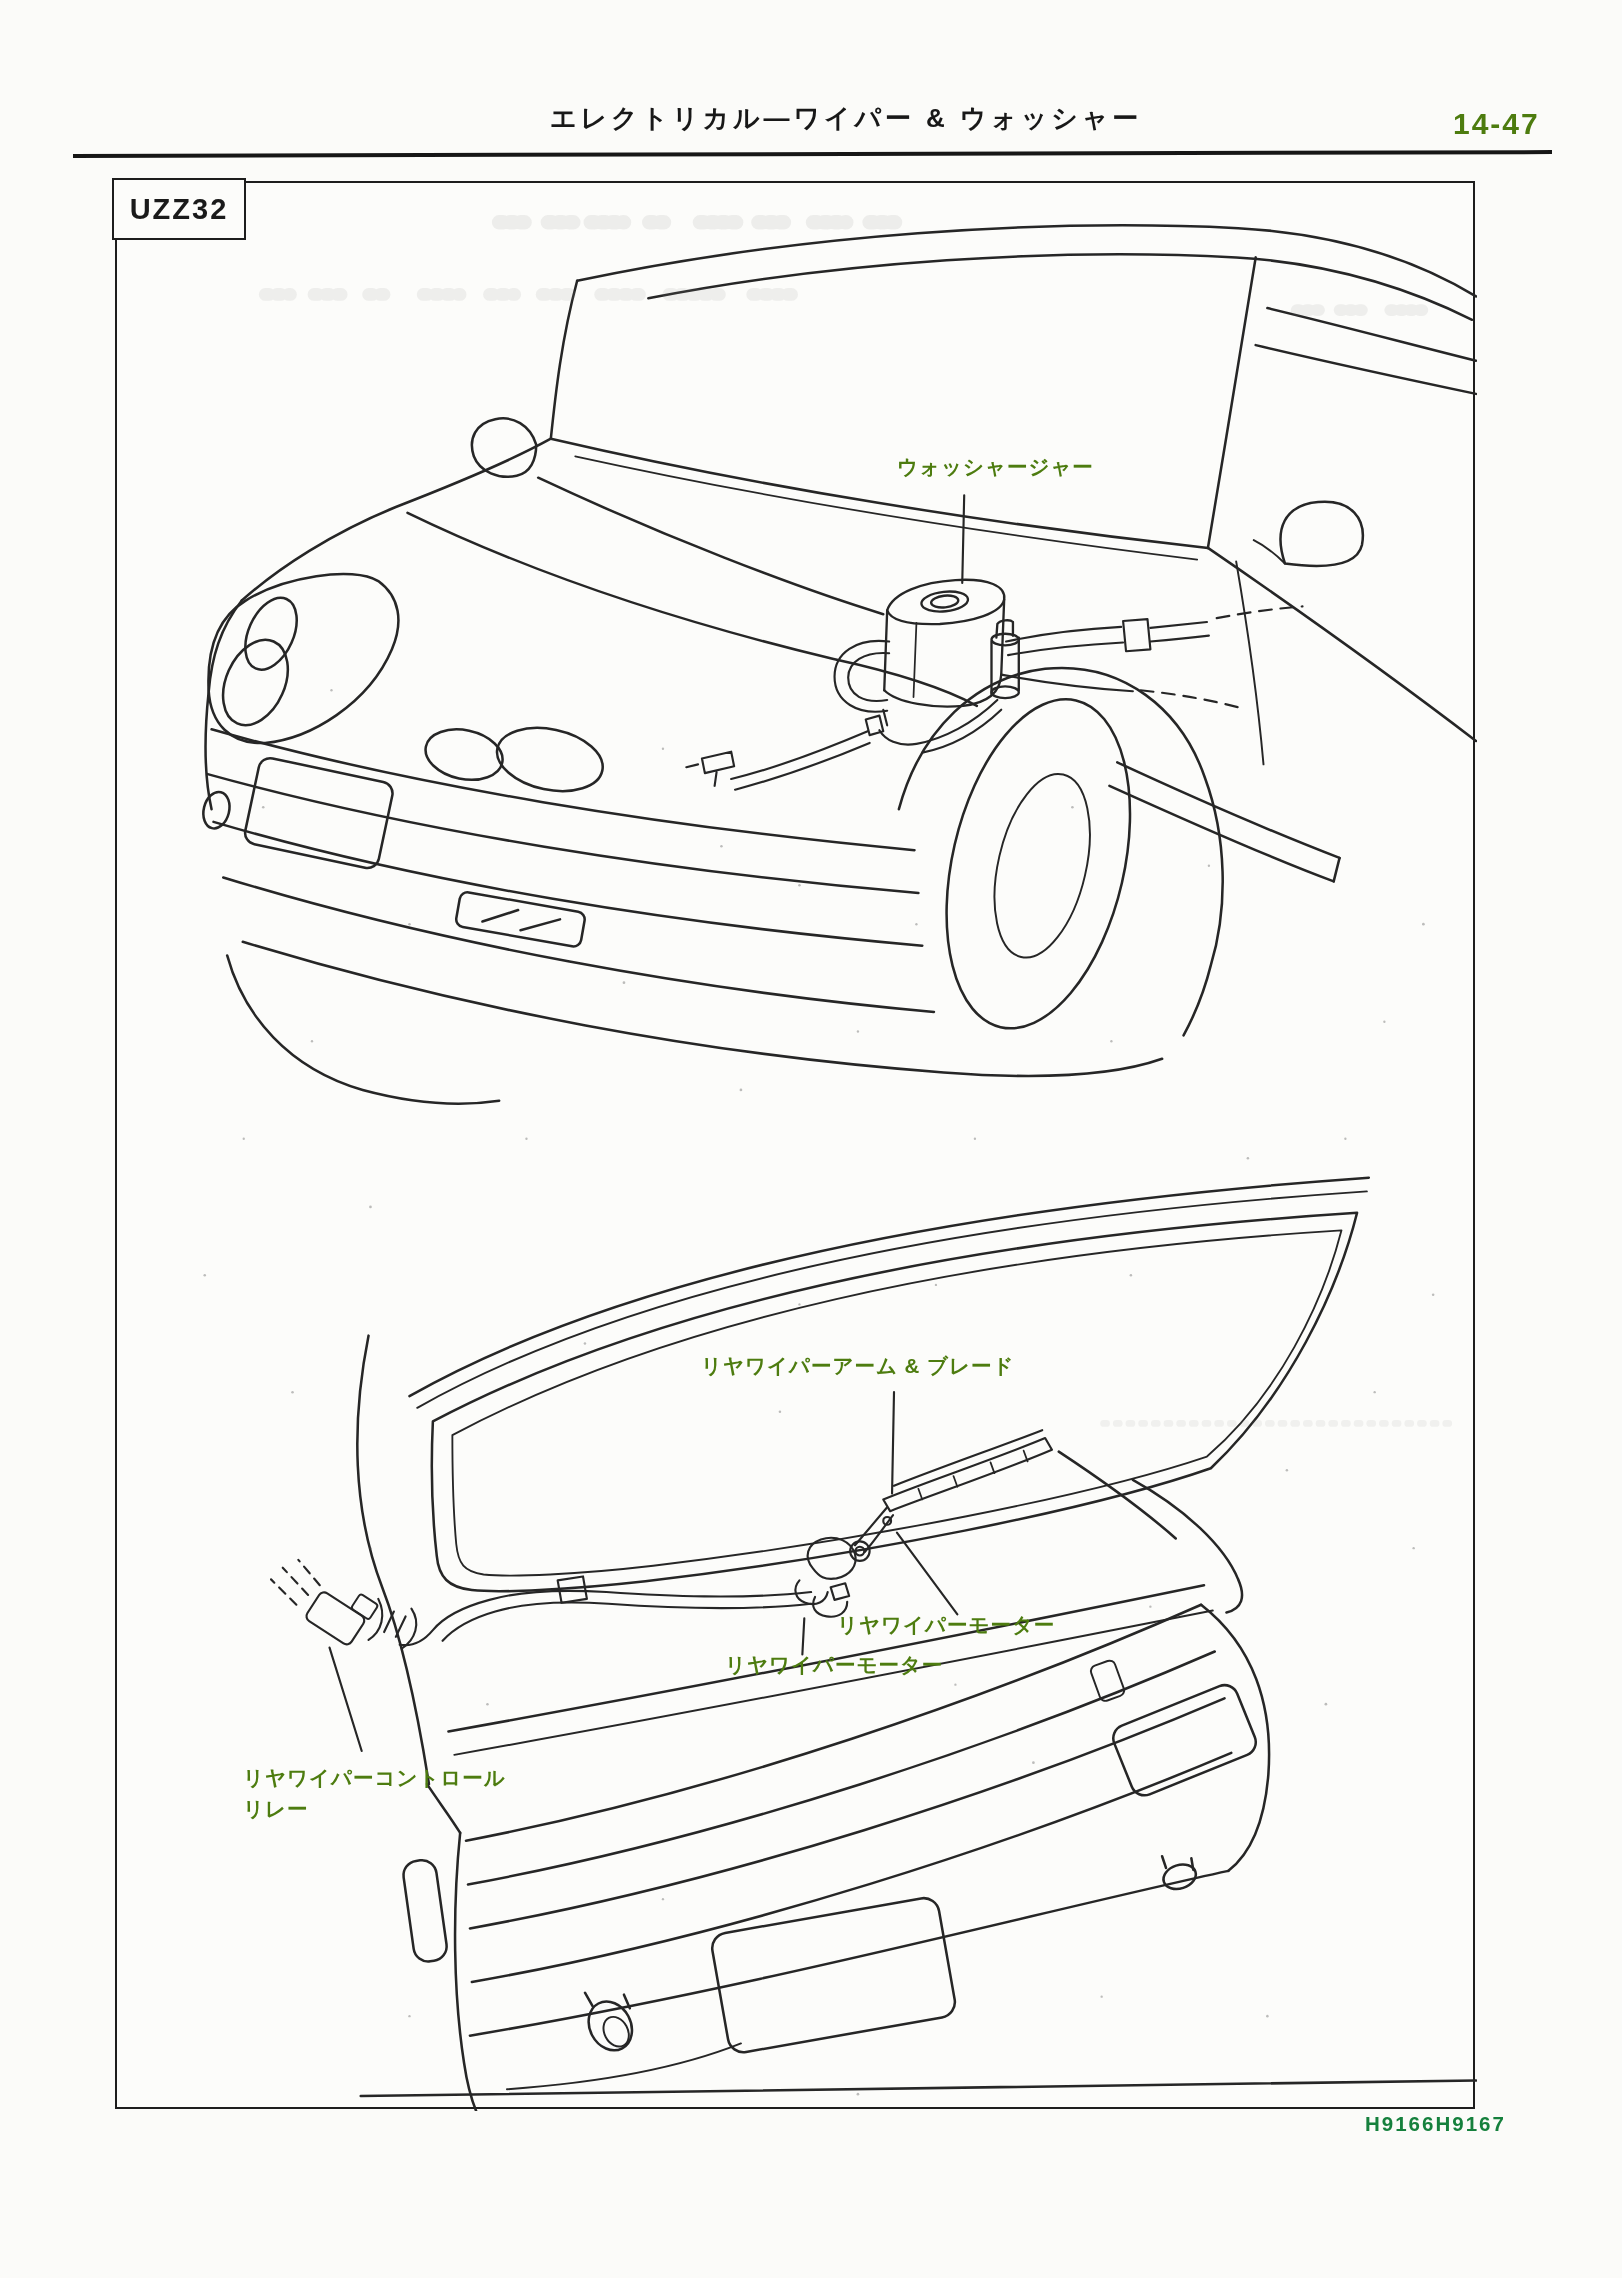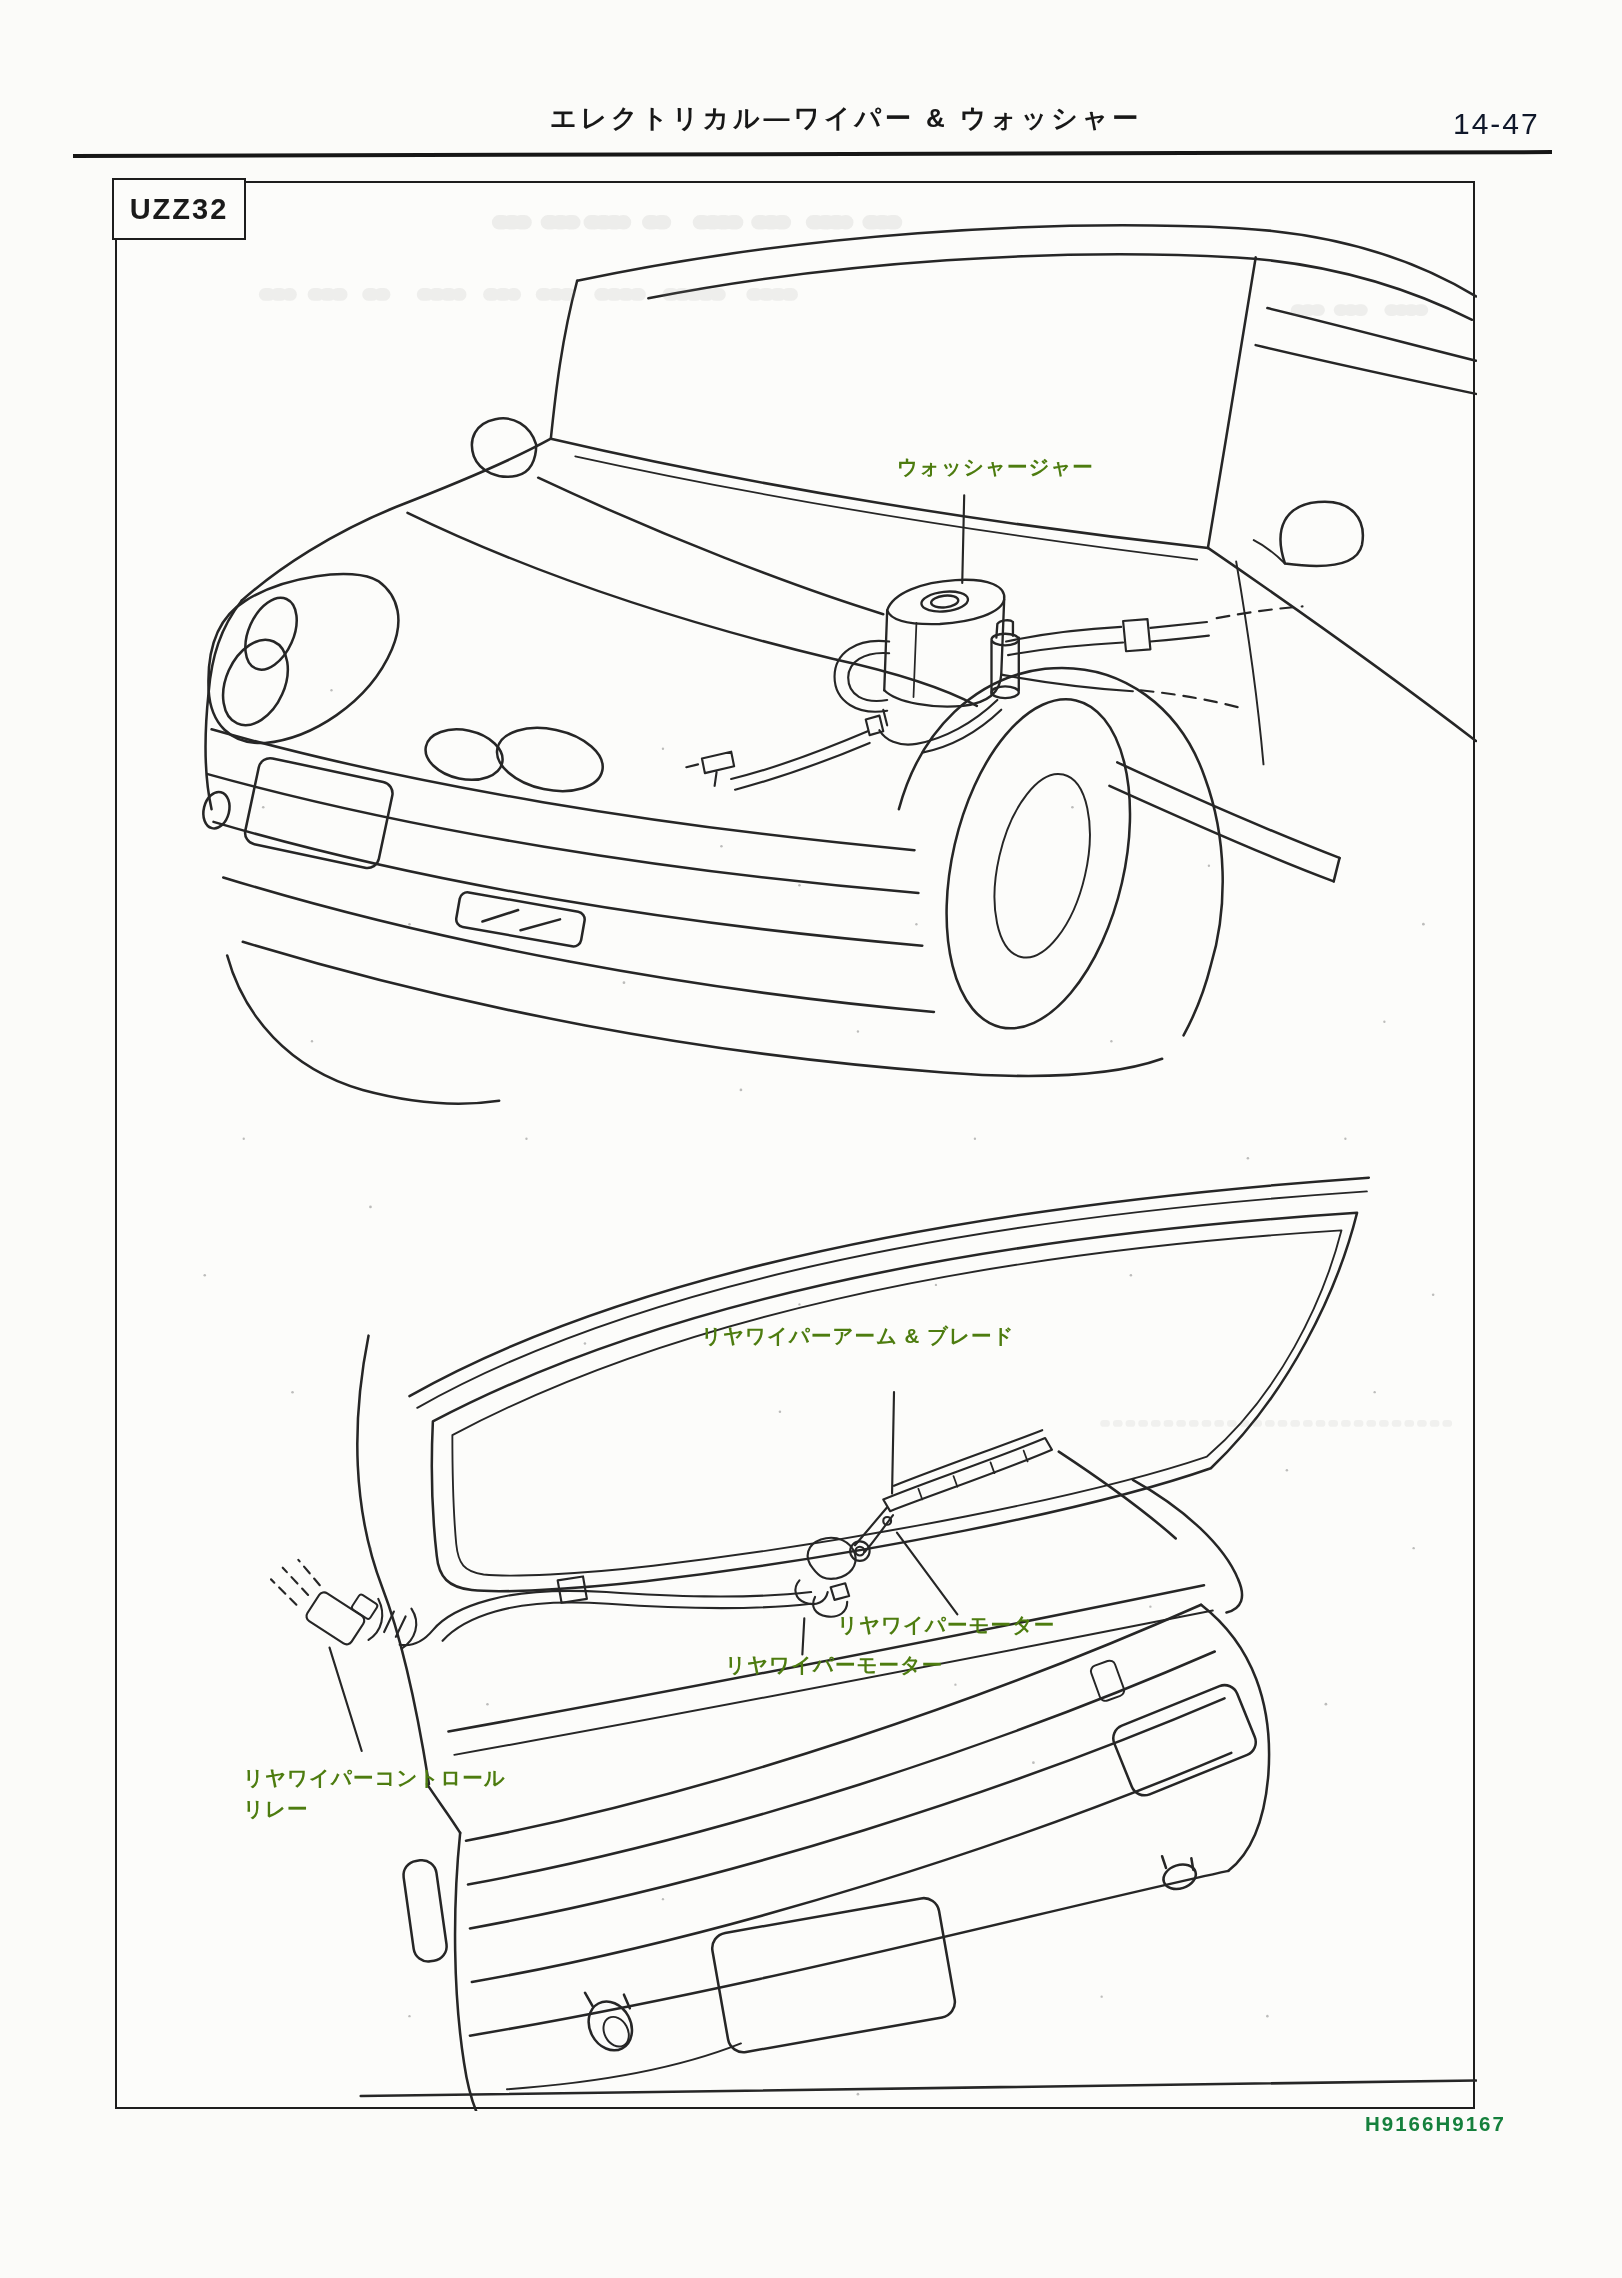--- a/index.html
+++ b/index.html
@@ -7,21 +7,21 @@
     position:relative;width:1623px;height:2278px;margin:0 auto;
     background:#fbfbf9;color:#1b1b1b;overflow:hidden;
     font-family:"Liberation Sans","DejaVu Sans",sans-serif;
   }
   .header-title{
     position:absolute;left:542px;top:101px;
     font-size:26px;font-weight:bold;letter-spacing:3.9px;color:#181818;margin-left:8px;
   }
   .page-number{
     position:absolute;left:1453px;top:107px;
-    font-size:30px;font-weight:normal;letter-spacing:2px;color:#0f172a;
+    font-size:30px;font-weight:bold;letter-spacing:2px;color:#4d7c0f;
   }
   .header-rule{
     position:absolute;left:73px;top:152px;width:1479px;height:3.9px;background:#161616;
     transform:rotate(-0.15deg);
   }
   .figure-box{
     position:absolute;left:115px;top:181px;width:1360px;height:1928px;
     border:2.9px solid #1d1d1d;box-sizing:border-box;background:#fcfcfa;
   }
   .figure-box svg{position:absolute;left:0;top:0;}
@@ -29,21 +29,21 @@
     position:absolute;left:112px;top:178px;width:134px;height:62px;
     border:2.9px solid #1d1d1d;box-sizing:border-box;background:#fcfcfa;
     display:flex;align-items:center;justify-content:center;
     font-size:29px;font-weight:bold;letter-spacing:2px;color:#1a1a1a;z-index:3;text-align:center;
   }
   .part-label{
     position:absolute;font-size:20.5px;font-weight:bold;letter-spacing:1px;color:#4d7c0f;
     white-space:pre-line;line-height:1.5;z-index:2;
   }
   .lbl-washer-jar{left:897px;top:452px;}
-  .lbl-arm-blade{left:701px;top:1321px;}
+  .lbl-arm-blade{left:701px;top:1351px;}
   .lbl-nozzle{left:837px;top:1610px;}
   .lbl-motor{left:725px;top:1650px;}
   .lbl-relay{left:243px;top:1763px;}
   .figure-codes{
     position:absolute;left:1365px;top:2112px;z-index:2;
     font-size:20.5px;font-weight:bold;letter-spacing:2px;color:#15803d;
     display:flex;
   }
 </style>
 </head>

